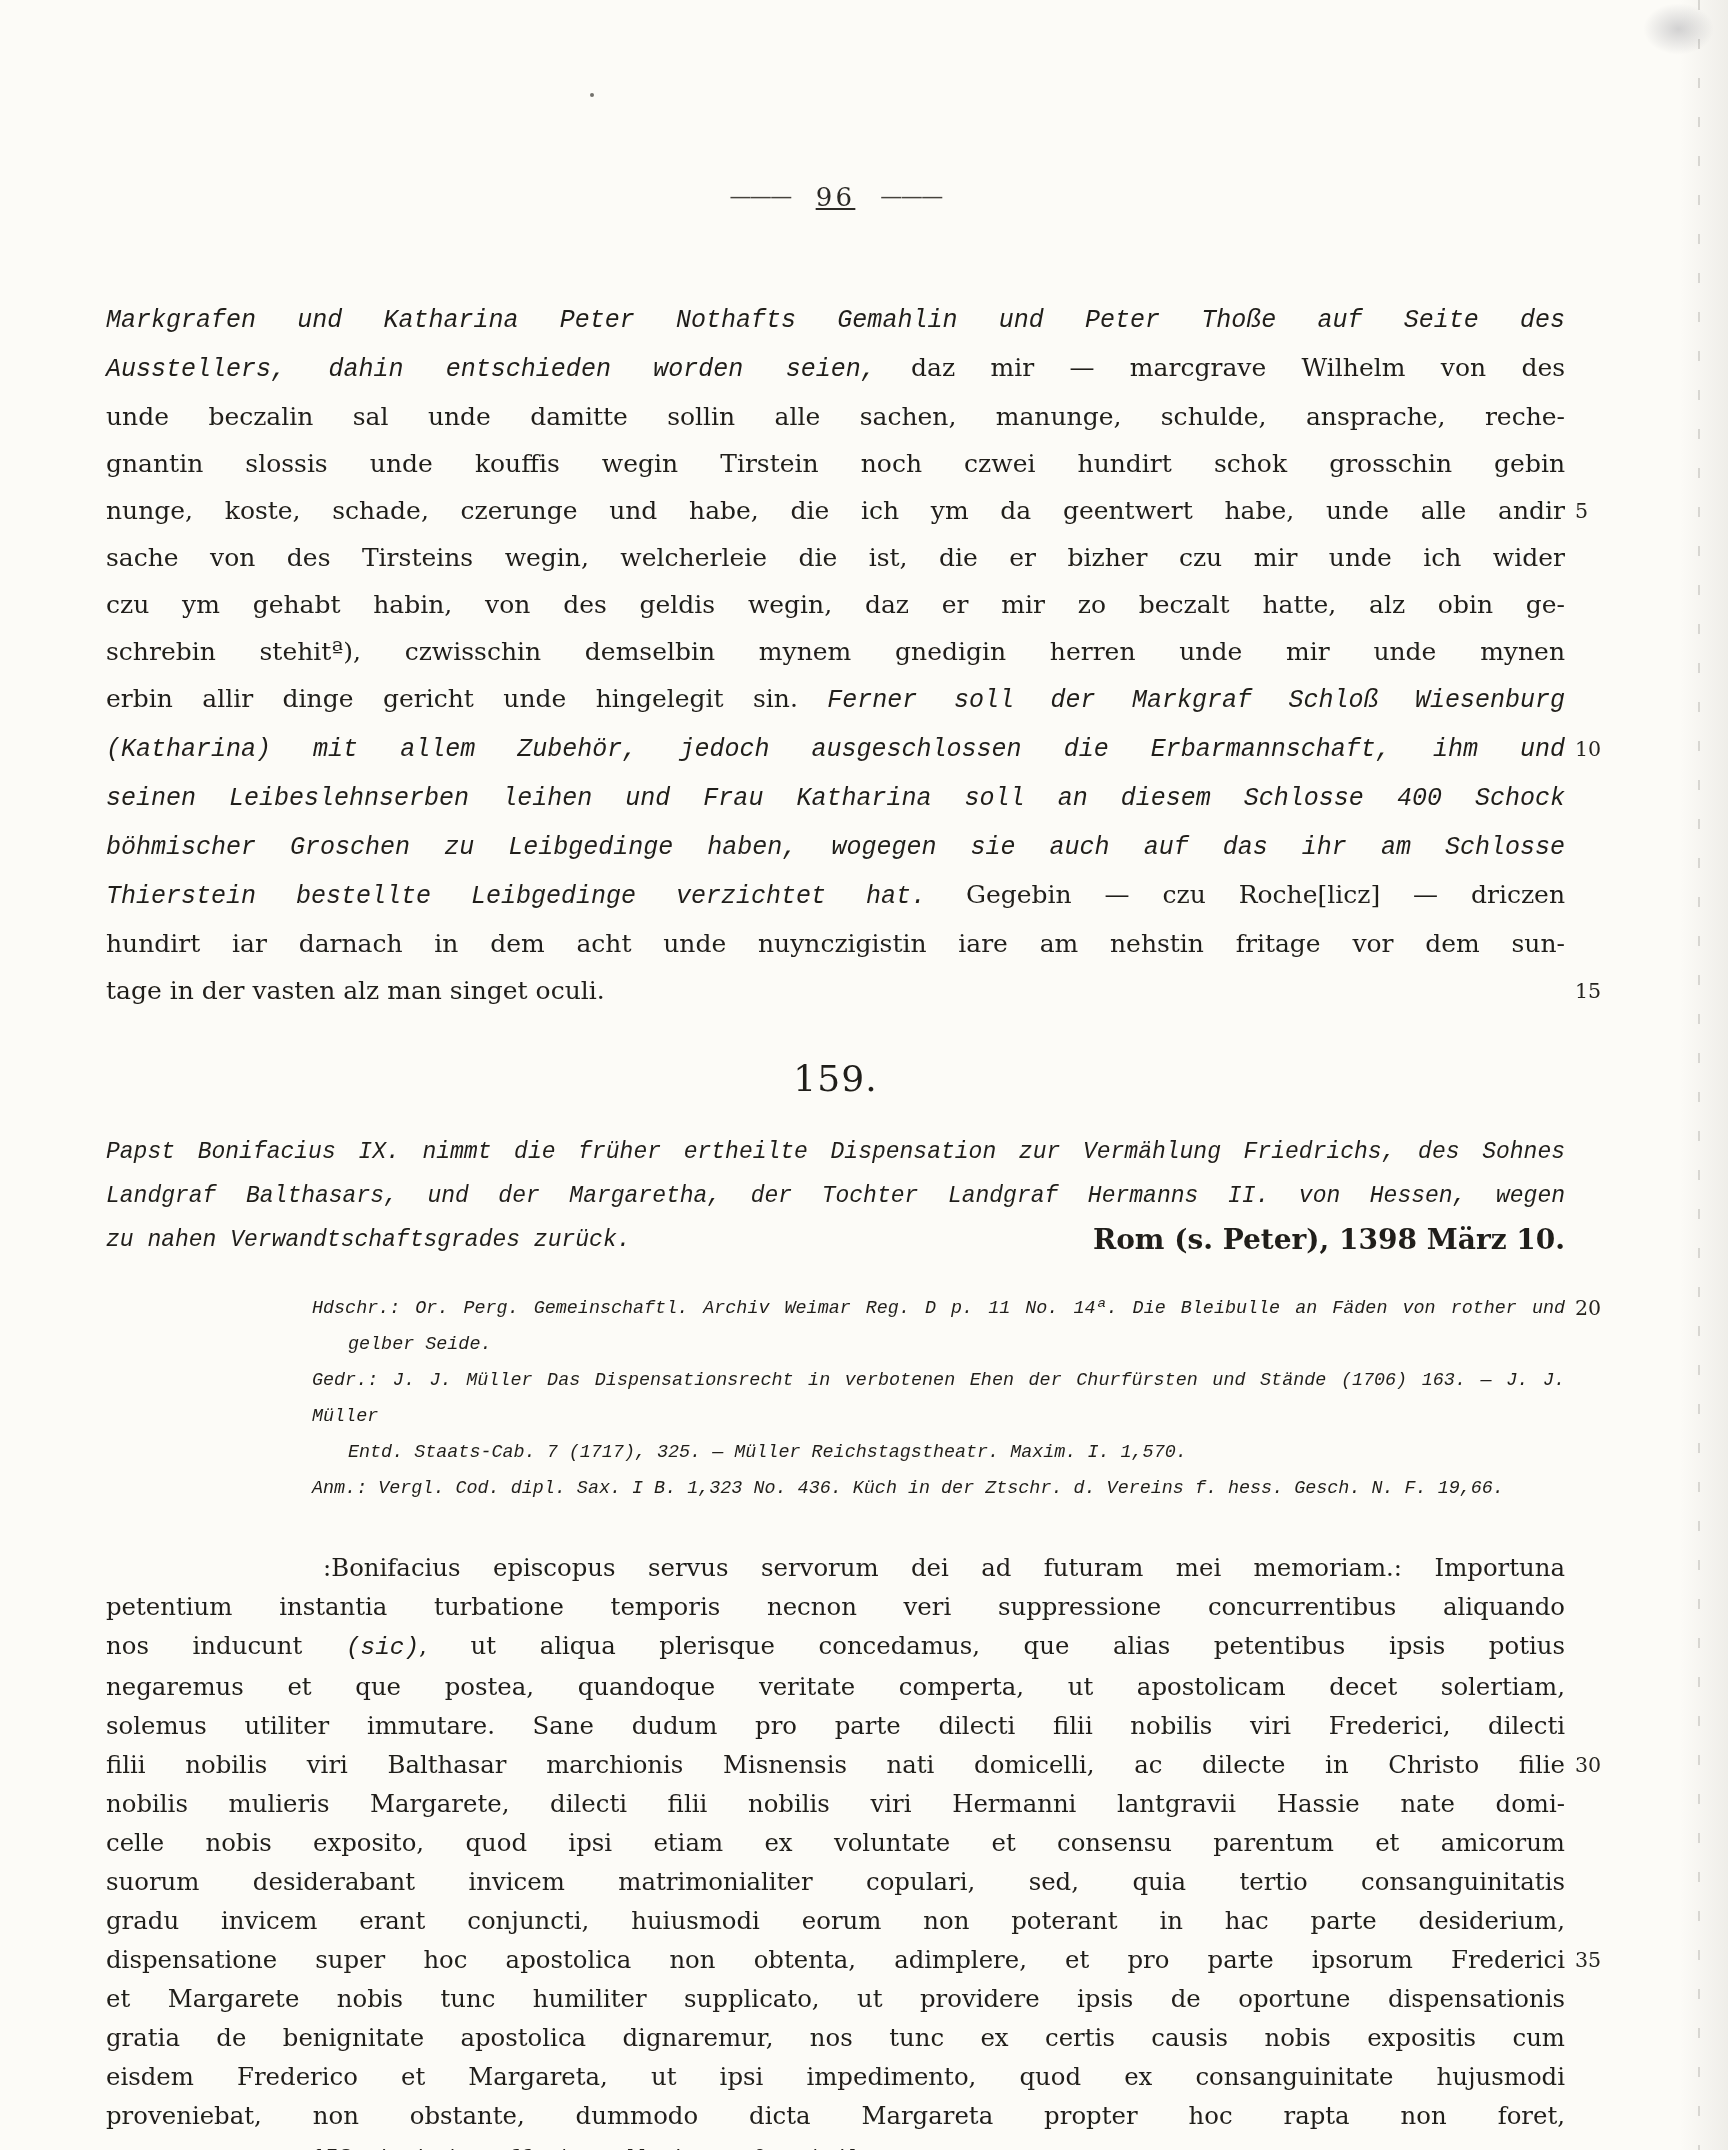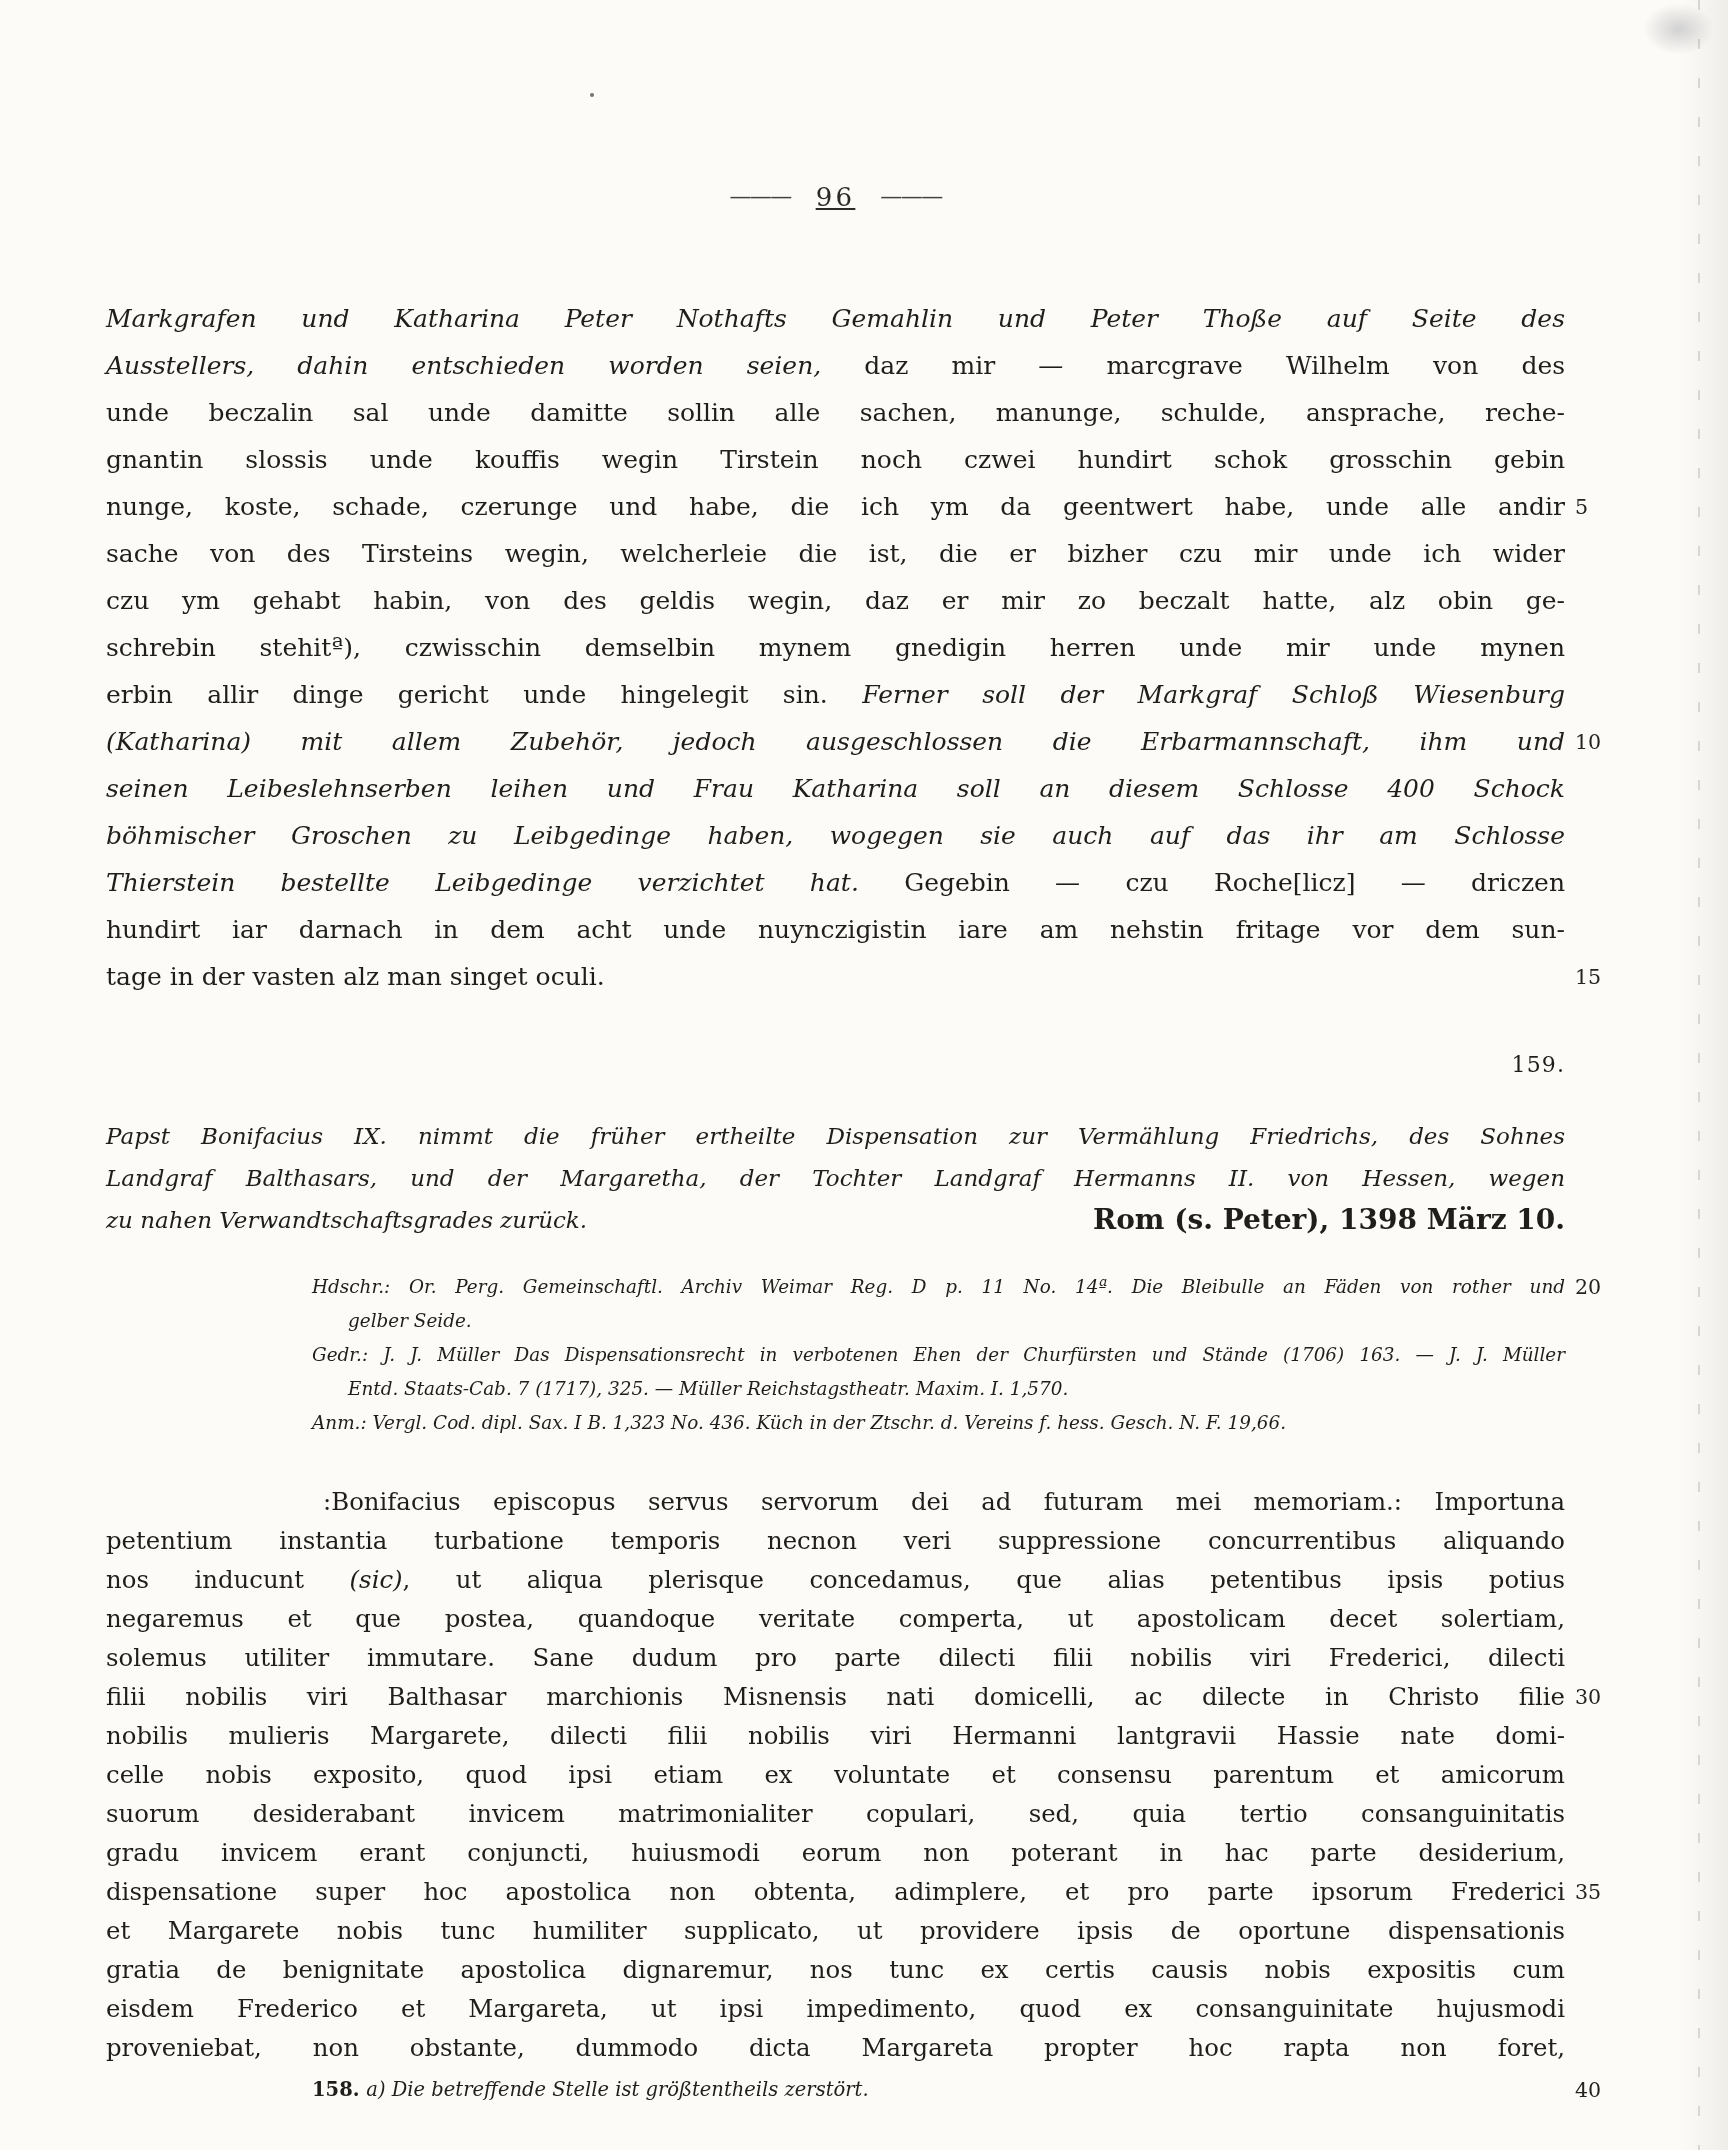--- a/index.html
+++ b/index.html
@@ -26,36 +26,36 @@
   .page-header {
     display: flex; justify-content: center; align-items: center;
     gap: 25px; font-size: 26px; line-height: 36px; color: #2c2a26;
   }
   .page-header .rule { font-size: 22px; letter-spacing: -1.6px; color: #45423c; }
   .page-number { letter-spacing: 3.3px; text-decoration: underline; }
 
   
   .tline { position: relative; text-align: justify; text-align-last: justify; }
   .tline.nojust { text-align: left; text-align-last: auto; }
-  .st-i { font-style: italic; }
+  .st-i { font-style: italic; font-family: Liberation Mono, monospace; }
   .st-b { font-weight: bold; font-style: normal; }
   .st-r { font-style: normal; }
   .line-num {
     position: absolute; right: -64px; top: 50%; transform: translateY(-50%);
     width: 54px; text-align: left; text-align-last: auto;
     font-size: 20.6px; font-style: normal; font-weight: normal; color: #26241f;
   }
   .line-right {
     position: absolute; right: 0; bottom: 0;
     font-style: normal; font-size: 28px; text-align: right; text-align-last: auto;
   }
 
   
   .para158 { margin-top: 80px; font-size: 25px; line-height: 47px; }
-  .doc-number { margin-top: 46px; text-align: right; font-size: 22px; line-height: 38px; letter-spacing: 1.1px; }
+  .doc-number { margin-top: 46px; text-align: center; font-size: 36px; line-height: 38px; letter-spacing: 1.1px; }
   .summary { margin-top: 31px; font-size: 23px; line-height: 42px; }
   .notes { margin-top: 29px; margin-left: 206px; font-size: 18.4px; line-height: 34px; }
   .notes .hang { padding-left: 36px; }
   .latin { margin-top: 42px; font-size: 24.4px; line-height: 39px; }
   .latin .first-indent { text-indent: 217px; }
   .footnote { margin-top: 9px; margin-left: 206px; font-size: 19.5px; line-height: 28px; }
 
   
   .edge-shade {
     position: absolute; top: 0; right: 0; width: 49px; height: 100%;

